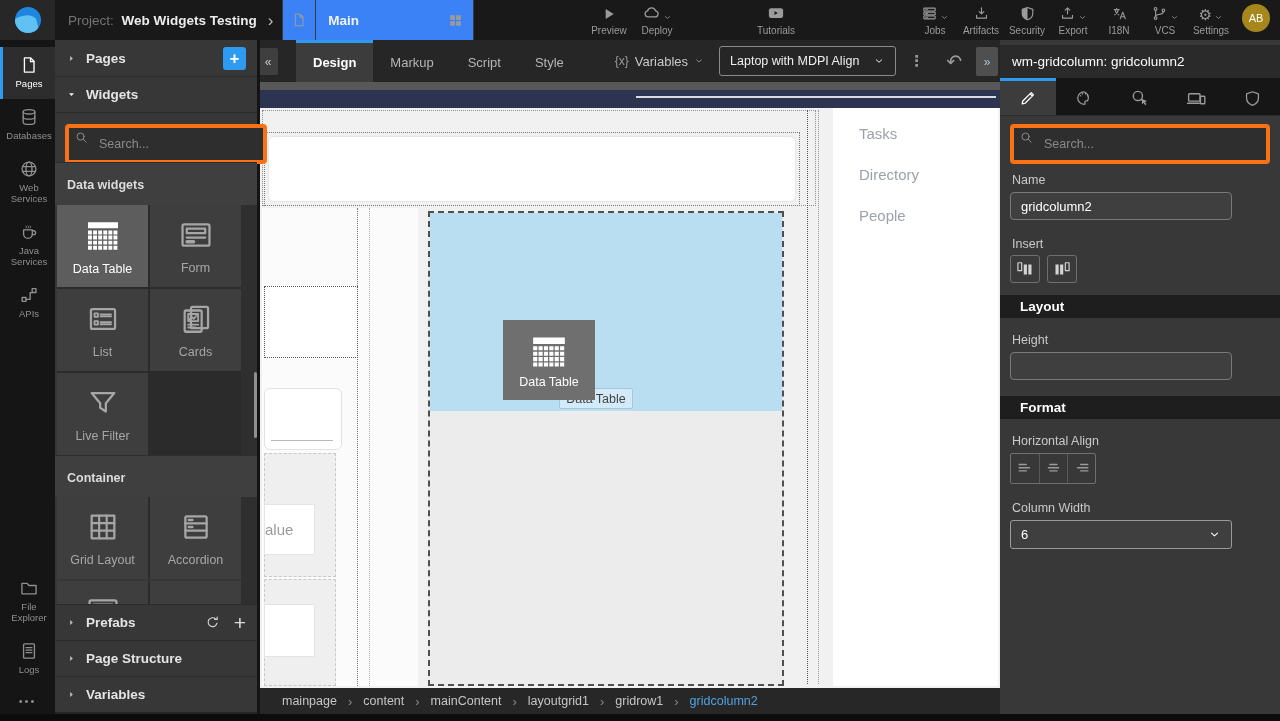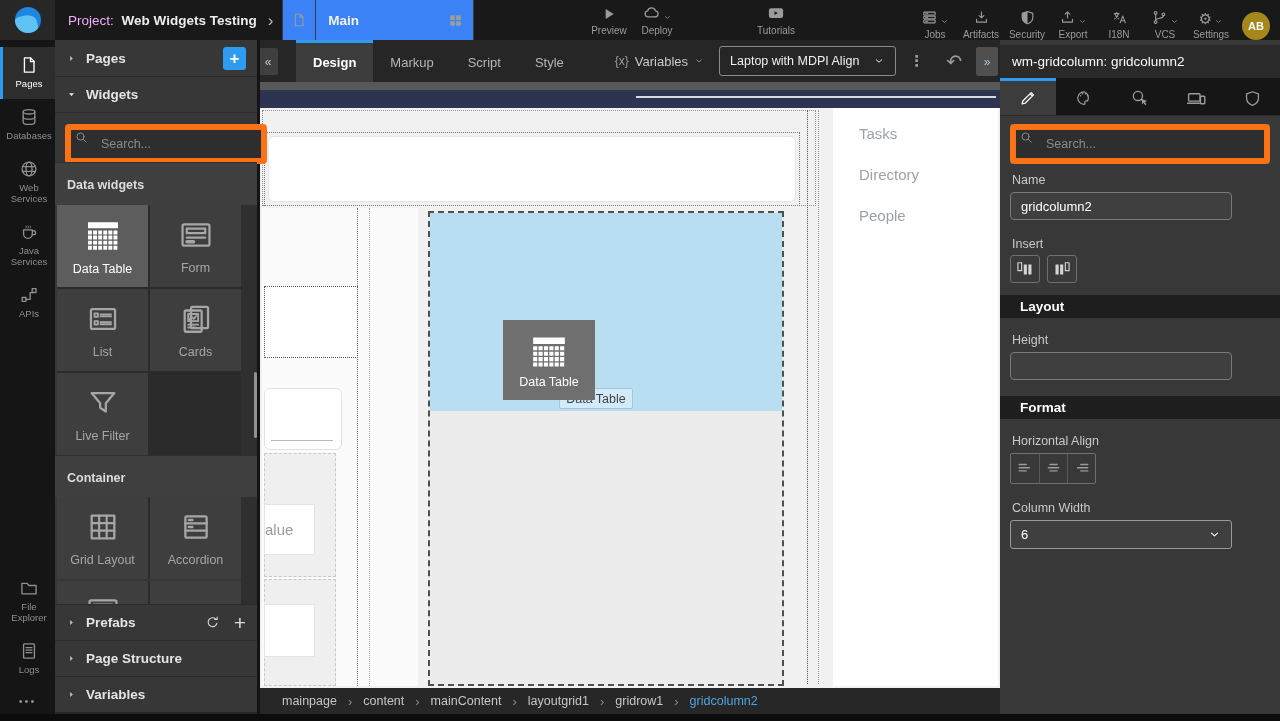--- a/index.html
+++ b/index.html
@@ -7,52 +7,52 @@
   #app{position:relative;width:1280px;height:721px;background:#1b1b1b;overflow:hidden;
        font-family:"Liberation Sans","DejaVu Sans",sans-serif;-webkit-font-smoothing:antialiased}
   .ic{fill:none;stroke:currentColor;stroke-width:1.6;stroke-linecap:round;stroke-linejoin:round;display:block}
   
   .topbar{position:absolute;left:0;top:0;right:0;height:40px;background:#191919;display:flex;align-items:center;z-index:30}
   .logo-box{width:55px;height:40px;background:#272727;display:flex;align-items:center;justify-content:center}
   .logo{width:26px;height:26px;border-radius:50%;background:#1f86e0;position:relative;overflow:hidden}
   .logo::after{content:"";position:absolute;left:-5px;top:9px;width:28px;height:24px;background:#5fc2f2;
                border-radius:60% 55% 0 65%/65% 40% 0 60%;transform:rotate(-14deg)}
   .project{margin-left:13px;font-size:13.5px;white-space:nowrap}
-  .project .lbl{color:#f0abfc}
+  .project .lbl{color:#737373}
   .project .name{color:#ececec;font-weight:bold;margin-left:4px}
   .tb-chev{color:#bdbdbd;font-size:17px;margin-left:11px;line-height:1}
   .page-tab{margin-left:9px;width:192px;height:40px;background:#3b82f6;border-left:1px solid #3a3a3a;border-right:1px solid #3a3a3a;display:flex;align-items:center}
   .page-tab .doc{width:33px;height:40px;display:flex;align-items:center;justify-content:center;border-right:1px solid #3a3a3a;color:#9b9b9b}
   .page-tab .t{margin-left:12px;color:#f2f2f2;font-size:13.5px;font-weight:bold}
   .page-tab .grid4{margin-left:auto;margin-right:10px;color:#9b9b9b}
   .tb-item{display:flex;flex-direction:column;align-items:center;gap:3px;color:#9b9b9b;font-size:10px;cursor:default}
   .tb-item .irow{display:flex;align-items:flex-end;gap:2px;height:18px}
   .tb-abs{position:absolute;top:4px}
   .tb-right{position:absolute;right:0;top:4px;display:flex;align-items:center}
   .tb-right .tb-item{width:46px}
-  .avatar{width:28px;height:28px;border-radius:50%;background:#a6871c;color:#fff;font-size:11px;font-weight:bold;
-          display:flex;align-items:center;justify-content:center;margin:8px 10px 4px 8px;align-self:center}
+  .avatar{width:28px;height:28px;border-radius:50%;background:#a6871c;color:#fff;font-size:11px;font-weight:normal;
+          display:flex;align-items:center;justify-content:center;margin:0 10px 4px 8px;align-self:center}
   
   .rail{position:absolute;left:0;top:40px;bottom:0;width:55px;background:#151515;display:flex;flex-direction:column;padding-top:7px;z-index:20}
   .rail-item{display:flex;flex-direction:column;align-items:center;gap:4px;padding:8px 2px 9px;color:#8f8f8f;
              font-size:9.5px;text-align:center;line-height:1.15;border-left:3px solid transparent}
   .rail-item.active{background:#2d2d2d;border-left-color:#2e9bf0;color:#fff}
   .rail-spacer{margin-top:auto}
   .rail-dots{color:#8f8f8f;text-align:center;letter-spacing:2px;font-size:11px;padding:10px 0 14px}
   
   .lpanel{position:absolute;left:55px;top:40px;bottom:0;width:205px;background:#373737;border-right:3px solid #141414;z-index:15}
   .lp-abs{position:absolute;left:0;right:0}
   .sec-row{display:flex;align-items:center;gap:9px;padding:0 11px;background:#373737;border-bottom:1px solid #2b2b2b;
            color:#e4e4e4;font-size:13.5px;font-weight:bold;height:100%}
   .caret-r{color:#bdbdbd}.caret-d{color:#f0f0f0}
   .btn-plus{margin-left:auto;width:23px;height:23px;background:#2e9bf0;border-radius:3px;color:#fff;font-size:17px;
             display:flex;align-items:center;justify-content:center;line-height:1}
   .search-wrap{position:relative}
   .search-wrap svg{position:absolute;left:9px;top:6px;color:#8a8a8a}
-  .inp{width:100%;height:40px;background:#2e2e2e;border:6px solid #f97316;border-radius:4px;color:#d6d6d6;
+  .inp{width:100%;height:40px;background:#2e2e2e;border:4px solid #f97316;border-radius:4px;color:#d6d6d6;
        font-size:12.5px;padding:0 8px 0 30px;font-family:inherit;outline:none}
   .inp::placeholder{color:#8a8a8a}
   .group-hd{background:#3f3f3f;color:#dcdcdc;font-size:12.5px;font-weight:bold;padding:15px 12px 0;border-top:1px solid #2e2e2e}
   .tiles{display:grid;grid-template-columns:91px 91px;gap:2px;background:#2b2b2b;padding-left:0}
   .tile{background:#3e3e3e;height:82px;display:flex;flex-direction:column;align-items:center;justify-content:center;
         gap:9px;color:#a6a6a6;font-size:12.5px}
   .tile.active{background:#5d5d5d;color:#fff}
   .tile.cut{height:23px;overflow:hidden;justify-content:flex-start}
   .scroll-gutter{position:absolute;right:0;width:16px;background:#2f2f2f}
   .scroll-thumb{position:absolute;right:0;width:3px;background:#909090;border-radius:2px}

